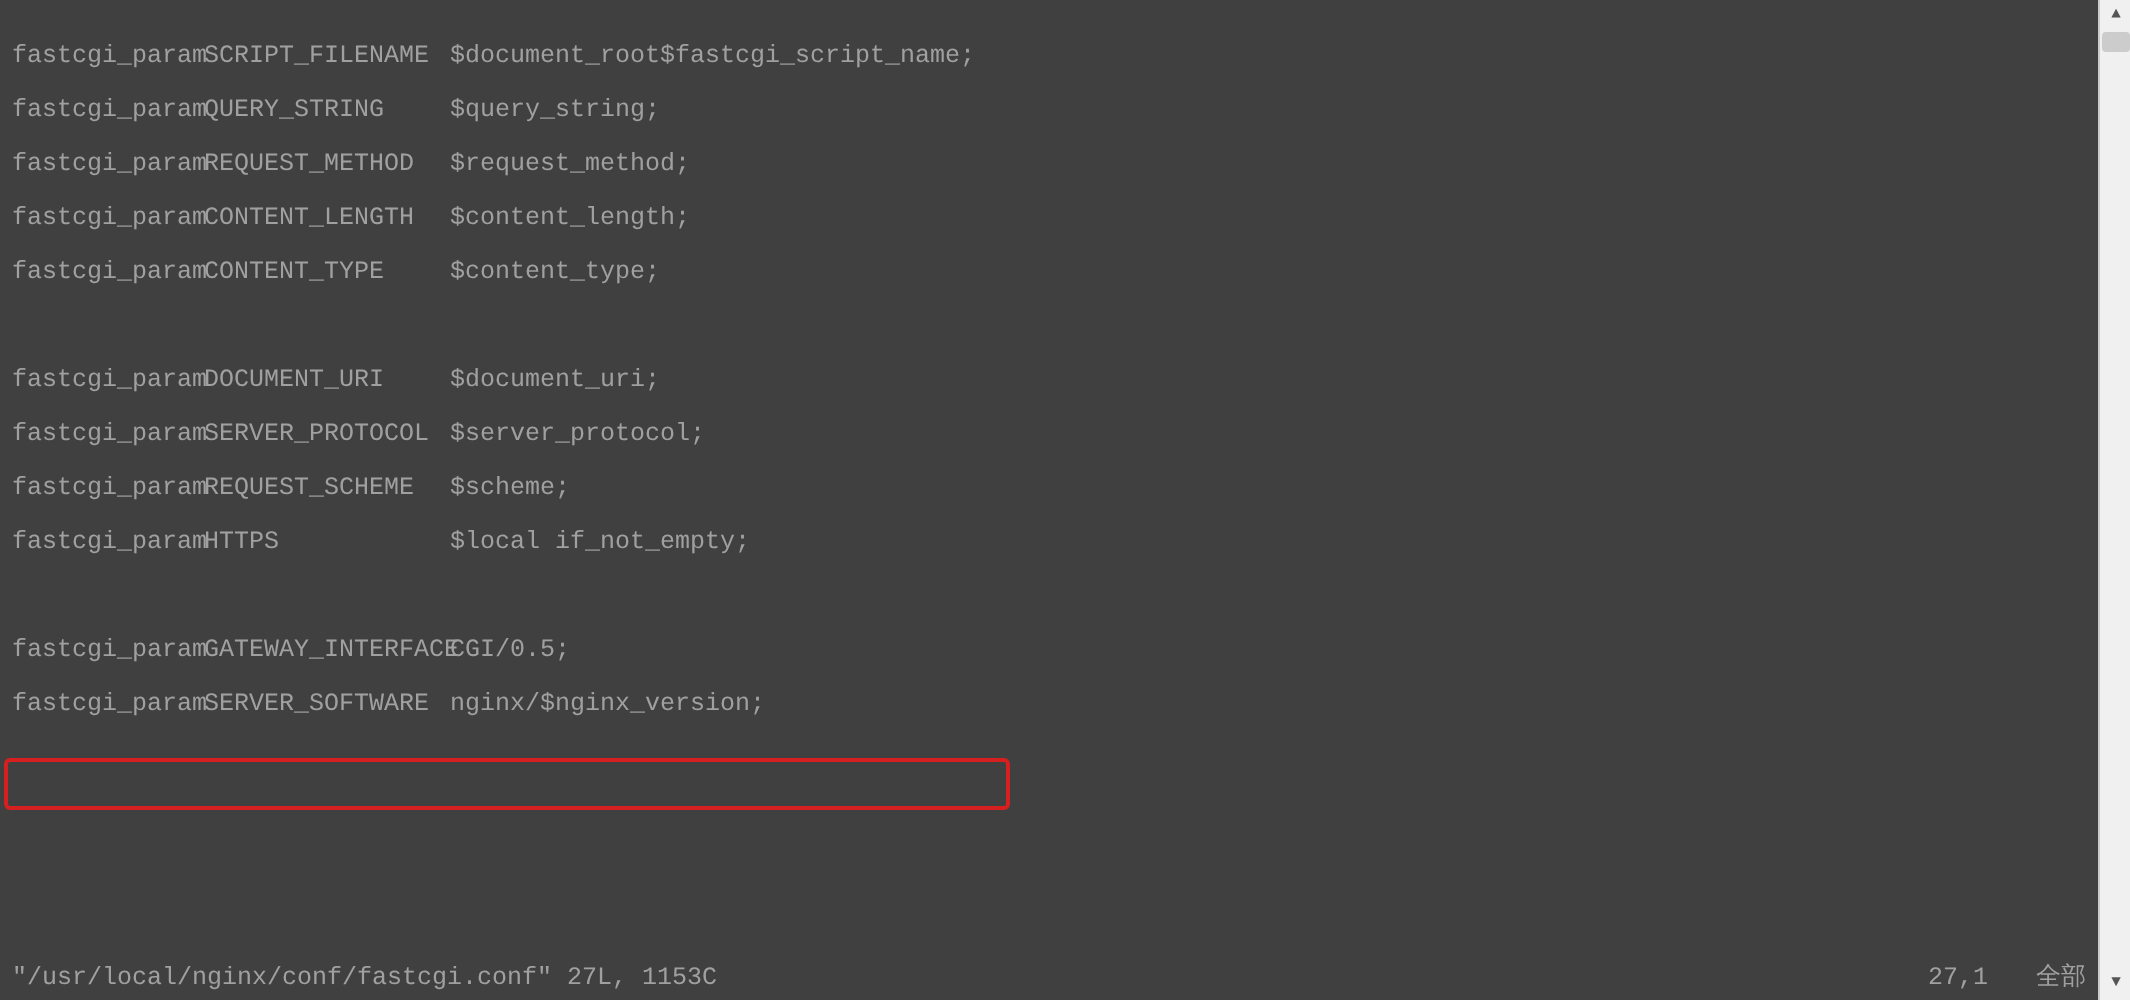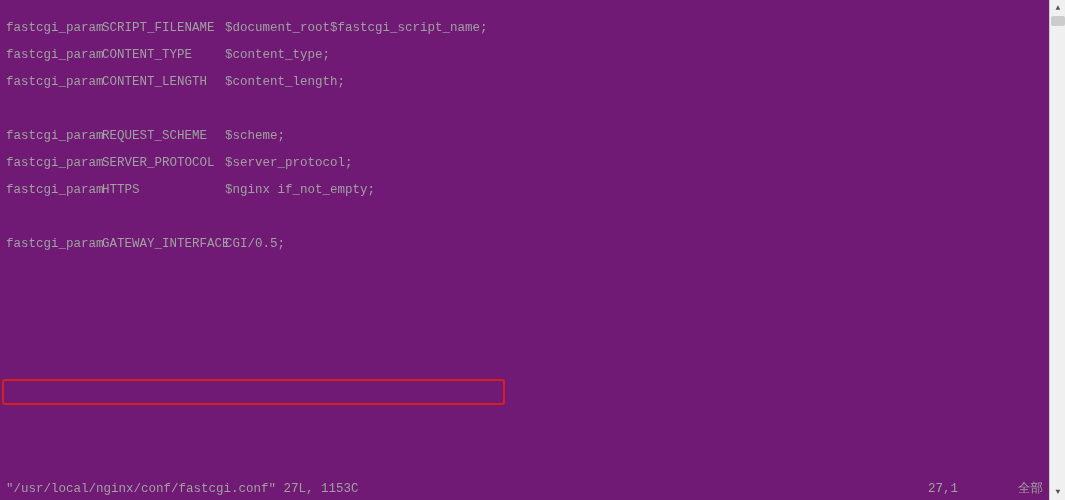--- a/index.html
+++ b/index.html
@@ -33,21 +33,21 @@
   position: absolute;
   top: 16px; left: 1px;
   width: 14px; height: 10px;
   background: #ccc;
   border-radius: 2px;
 }
 .terminal {
   position: absolute;
   top: 0; left: 0;
   width: 1049px; height: 500px;
-  background: #701a75;
+  background: #404040;
   padding: 8px 6px 0 6px;
   white-space: pre;
 }
 .line { display: block; }
 .highlight-box {
   position: absolute;
   top: 379px; left: 2px;
   width: 503px; height: 26px;
   border: 2px solid #d62020;
   border-radius: 3px;
@@ -56,35 +56,39 @@
 .col1 { display: inline-block; width: 96px; }
 .col2 { display: inline-block; width: 123px; }
 .status-line {
   position: absolute;
   bottom: 4px; left: 6px;
   width: 1037px;
   display: flex;
   justify-content: space-between;
   color: #a0a0a0;
 }
-.status-right { display: flex; gap: 60px; font-family: Liberation Mono, monospace; }
+.status-right { display: flex; gap: 24px; font-family: Liberation Mono, monospace; }
 </style>
 </head>
 <body>
 
 <div class="terminal">
 <span class="line"><span class="col1">fastcgi_param</span><span class="col2">SCRIPT_FILENAME</span><span>$document_root$fastcgi_script_name;</span></span>
+<span class="line"><span class="col1">fastcgi_param</span><span class="col2">QUERY_STRING</span><span>$query_string;</span></span>
+<span class="line"><span class="col1">fastcgi_param</span><span class="col2">REQUEST_METHOD</span><span>$request_method;</span></span>
+<span class="line"><span class="col1">fastcgi_param</span><span class="col2">CONTENT_LENGTH</span><span>$content_length;</span></span>
 <span class="line"><span class="col1">fastcgi_param</span><span class="col2">CONTENT_TYPE</span><span>$content_type;</span></span>
-<span class="line"><span class="col1">fastcgi_param</span><span class="col2">CONTENT_LENGTH</span><span>$content_length;</span></span>
 <span class="line"> </span>
+<span class="line"><span class="col1">fastcgi_param</span><span class="col2">DOCUMENT_URI</span><span>$document_uri;</span></span>
+<span class="line"><span class="col1">fastcgi_param</span><span class="col2">SERVER_PROTOCOL</span><span>$server_protocol;</span></span>
 <span class="line"><span class="col1">fastcgi_param</span><span class="col2">REQUEST_SCHEME</span><span>$scheme;</span></span>
-<span class="line"><span class="col1">fastcgi_param</span><span class="col2">SERVER_PROTOCOL</span><span>$server_protocol;</span></span>
-<span class="line"><span class="col1">fastcgi_param</span><span class="col2">HTTPS</span><span>$nginx if_not_empty;</span></span>
+<span class="line"><span class="col1">fastcgi_param</span><span class="col2">HTTPS</span><span>$local if_not_empty;</span></span>
 <span class="line"> </span>
 <span class="line"><span class="col1">fastcgi_param</span><span class="col2">GATEWAY_INTERFACE</span><span>CGI/0.5;</span></span>
+<span class="line"><span class="col1">fastcgi_param</span><span class="col2">SERVER_SOFTWARE</span><span>nginx/$nginx_version;</span></span>
 <span class="line"> </span>
 
 
 
 
 
 
 
 
 

